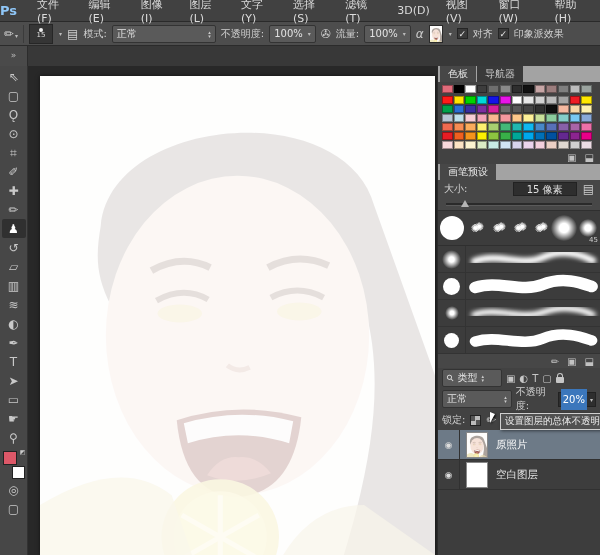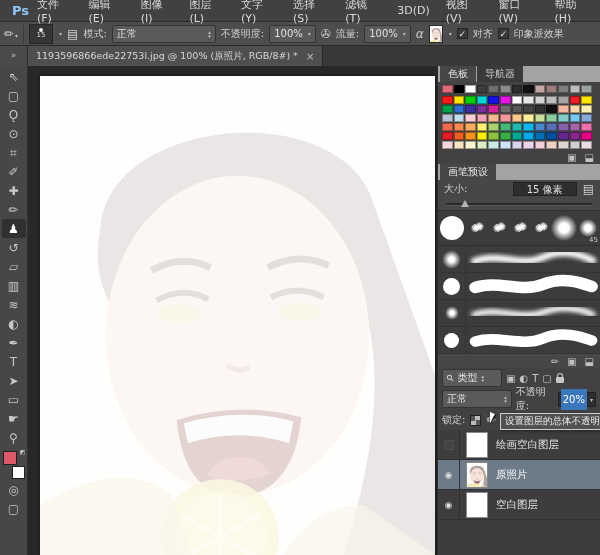--- a/index.html
+++ b/index.html
@@ -4,21 +4,21 @@
 <style>
   * { box-sizing: border-box; margin:0; padding:0; }
   html,body { width:600px; height:555px; overflow:hidden; }
   body {
     font-family:"DejaVu Sans","Liberation Sans",sans-serif;
     background:#454545; color:#d6d6d6; font-size:11px;
     -webkit-font-smoothing:antialiased;
   }
   
   .menubar{height:22px;background:#414141;border-bottom:1px solid #2a2a2a;display:flex;align-items:center;gap:0;}
-  .ps-logo{width:30px;text-align:right;font-weight:bold;font-size:13px;color:#8fc6f7;}
+  .ps-logo{width:30px;text-align:left;font-weight:bold;font-size:13px;color:#8fc6f7;}
   .menu-item{padding:0 8px;font-size:11px;color:#dcdcdc;cursor:default;}
   
   .optionsbar{height:24px;background:#4d4d4d;border-bottom:1px solid #2b2b2b;display:flex;align-items:center;gap:5px;padding:0 4px;white-space:nowrap;}
   .opt-icon{color:#cfcfcf;font-size:12px;line-height:1;}
   .tiny-arrow{font-size:6px;color:#bbb;margin-left:1px;}
   .brush-preview{width:24px;height:20px;background:#353535;border:1px solid #262626;display:flex;flex-direction:column;align-items:center;justify-content:center;color:#ddd;}
   .brush-preview .dot{width:4px;height:4px;border-radius:50%;background:#eee;}
   .brush-preview .num{font-size:7px;line-height:7px;}
   .combo{background:#5a5a5a;border:1px solid #333;border-radius:2px;height:18px;display:flex;align-items:center;padding:0 4px;gap:4px;color:#e3e3e3;font-size:10px;}
   .combo .arrows{display:flex;flex-direction:column;line-height:4px;font-size:5px;color:#ccc;}
@@ -167,24 +167,20 @@
     </div>
   <span class="tiny-arrow">▾</span>
   <span class="checkbox">✓</span>
   <span class="label">对齐</span>
   <span class="checkbox">✓</span>
   <span class="label">印象派效果</span>
 </div>
 
 <div class="tabbar">
   <div class="collapse-strip">»</div>
-  <div class="doc-tab">
-    <span class="title">1193596866ede22753l.jpg @ 100% (原照片, RGB/8#) *</span>
-    <span class="close">×</span>
-  </div>
 </div>
 
 <div class="main">
 
   <div class="toolbar" id="toolbar">
 
   <div class="tool">⇖</div>
       <div class="tool">▢</div>
       <div class="tool">Ǫ</div>
       <div class="tool">⊙</div>
@@ -486,27 +482,20 @@
         </div>
       </div>
       <div class="lock-row">
         <span class="label">锁定:</span>
         <span class="checker"></span>
         <span class="mini-icon" style="font-size:12px;">✏</span>
         <span class="cursor-arrow"></span>
         <div class="tooltip">设置图层的总体不透明度</div>
       </div>
       <div class="layers-list">
-        <div class="layer-row">
-          <div class="eye-cell">
-              <span class="eye-empty"></span>
-            </div>
-          <div class="layer-thumb"></div>
-          <span class="layer-name">绘画空白图层</span>
-        </div>
         <div class="layer-row selected">
           <div class="eye-cell">
               <span>◉</span>
             </div>
           <div class="layer-thumb">
               <span style="display: block; width: 100%; height: 100%;"><svg width="100%" height="100%" viewBox="0 0 390 480" preserveAspectRatio="none">
                   <rect width="390" height="480" fill="#fdfcfb"></rect>
                   <path d="M60 150 C 70 40, 300 20, 330 130 L 390 300 L 390 480 L 300 480 C 330 380, 340 300, 320 230 L 70 230 C 55 200, 55 180, 60 150 Z" fill="#6a5a50" opacity="0.55"></path>
                   <ellipse cx="195" cy="260" rx="130" ry="160" fill="#f6e2d8"></ellipse>
                   <path d="M110 195 Q 140 178, 168 192" stroke="#7a6356" stroke-width="7" fill="none" opacity="0.7"></path>

